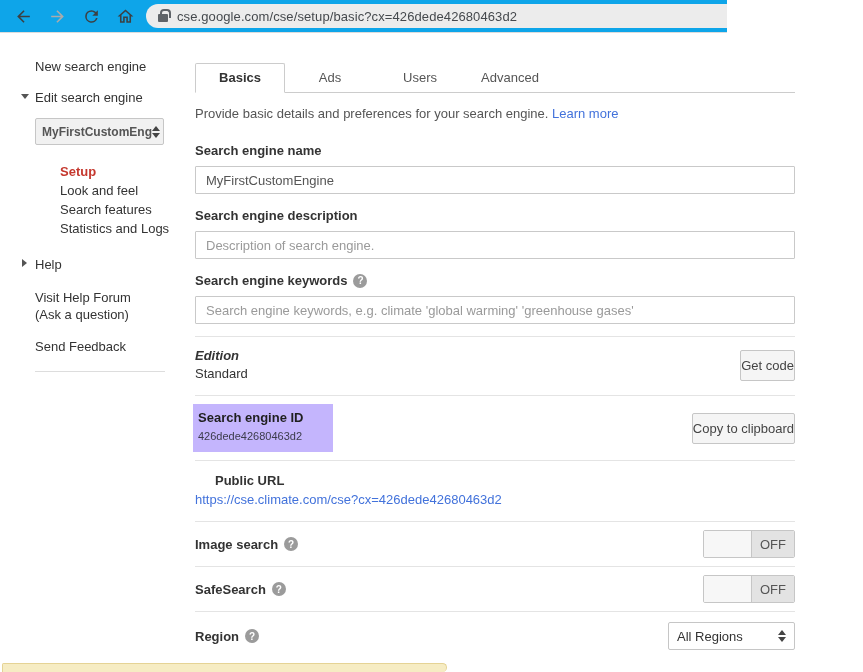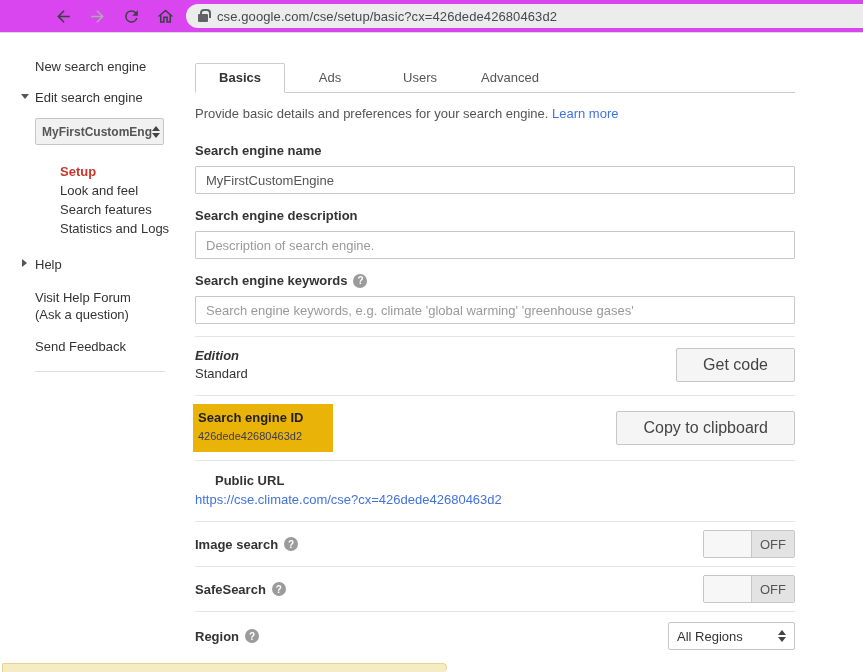--- a/index.html
+++ b/index.html
@@ -2,22 +2,22 @@
 <html><head>
 <meta charset="utf-8">
 <style>
   * { margin:0; padding:0; box-sizing:border-box; }
   html,body { width:863px; height:672px; }
   body {
     font-family:"Liberation Sans","DejaVu Sans",sans-serif;
     background:#fff; color:#333; overflow:hidden; position:relative;
   }
   
-  .chrome { position:absolute; top:0; left:0; width:863px; height:33px;
-    background:#d946ef; display:flex; align-items:center; border-bottom:1px solid #dcdcdc;padding-left:40px; }
+  .chrome { position:absolute; top:0; left:0; width:727px; height:33px;
+    background:#0ea5e9; display:flex; align-items:center; border-bottom:1px solid #dcdcdc; }
   .nav-ico { width:34px; height:28px; display:flex; align-items:center; justify-content:center; cursor:pointer; }
   .nav-ico svg { width:19px; height:19px; }
   .addr { flex:1; height:24px; margin-left:4px; background:#ececec; border-radius:13px 0 0 13px;
     display:flex; align-items:center; padding-left:12px; }
   .lock { position:relative; width:10px; height:8px; background:#5f6368; border-radius:1px; margin-right:9px; margin-top:3px; }
   .lock:before { content:""; position:absolute; top:-5px; left:1.5px; width:7px; height:7px;
     border:2px solid #5f6368; border-bottom:none; border-radius:4px 4px 0 0; }
   .url { font-size:13px; color:#45494d; letter-spacing:.1px; }
   
   .page { position:absolute; top:34px; left:0; width:863px; height:638px; background:#fff; }
@@ -57,23 +57,23 @@
   .helpq:after { content:"?"; }
   input.txt { margin-top:8px; width:600px; height:28px; border:1px solid #c9c9c9; border-radius:1px;
     padding:0 10px; font-size:13px; color:#555; font-family:inherit; background:#fff; }
   input.txt::placeholder { color:#9a9a9a; opacity:1; }
   .divider { margin-top:12px; border-top:1px solid #e4e4e4; }
   .row { display:flex; justify-content:space-between; align-items:center; }
   .edition-row { padding:10px 0 12px; }
   .edition-label { font-size:13px; font-weight:bold; color:#333; line-height:18px;font-style:italic; }
   .edition-val { font-size:13px; color:#333; line-height:18px; }
   .btn { background:#f5f5f5; border:1px solid #c6c6c6; border-radius:2px; color:#444;
-    font-size:16px; padding:7px 26px; cursor:pointer; font-family:inherit; }
+    font-size:13px; padding:7px 0; cursor:pointer; font-family:inherit; }
   .id-row { padding:8px 0; }
-  .id-highlight { background:#eab308; padding:5px 14px 7px 5px; margin-left:-2px; min-width:140px; }
+  .id-highlight { background:#c4b5fd; padding:5px 14px 7px 5px; margin-left:-2px; min-width:140px; }
   .id-label { font-size:13px; font-weight:bold; color:#1f1f1f; line-height:18px; }
   .id-value { font-size:11px; color:#3c3c4c; line-height:18px; }
   .pub { padding:10px 0 12px; }
   .pub-label { font-size:13px; font-weight:bold; color:#333; line-height:19px;padding-left:20px; }
   .pub-link { font-size:13px; line-height:19px; }
   .toggle-row { padding:8px 0; min-height:44px; }
   .toggle { width:92px; height:28px; border:1px solid #c6c6c6; border-radius:2px; display:flex; cursor:pointer; overflow:hidden; }
   .toggle .knob { width:48px; background:#f7f7f7; border-right:1px solid #c6c6c6; }
   .toggle .state { flex:1; background:#e3e3e3; display:flex; align-items:center; justify-content:center;
     font-size:13px; color:#555; }

